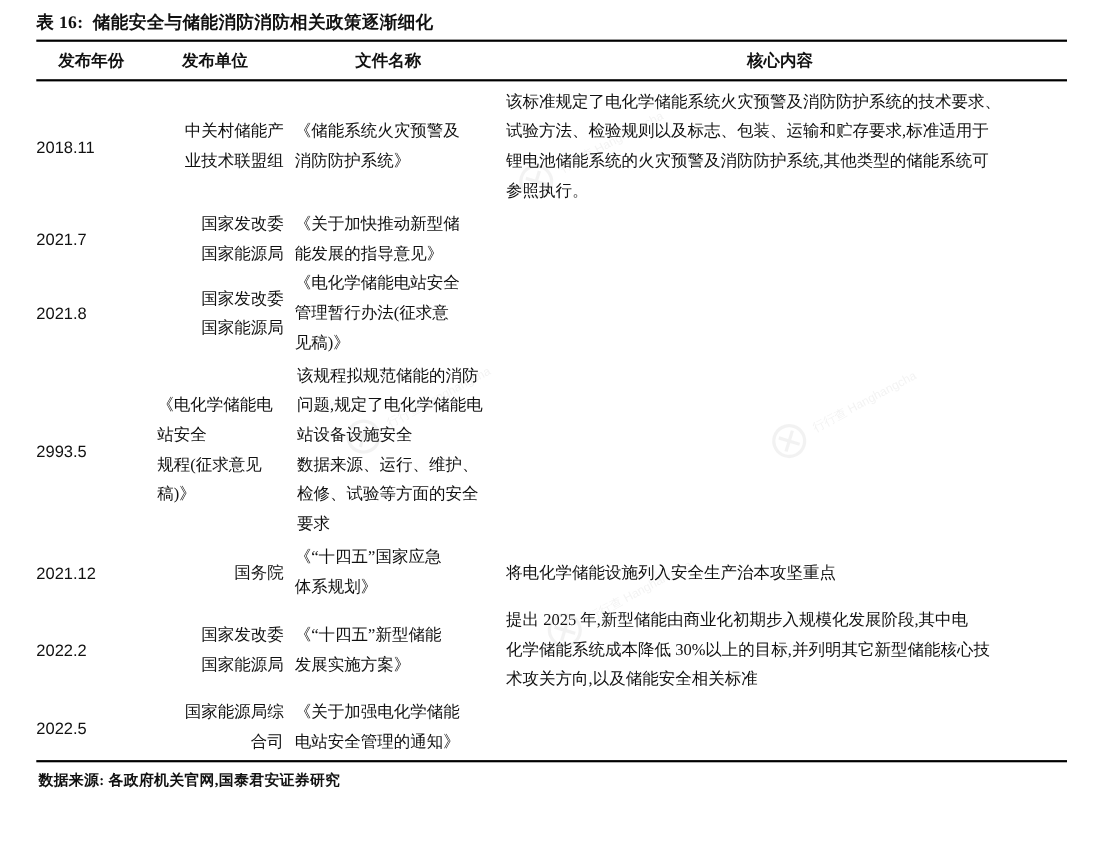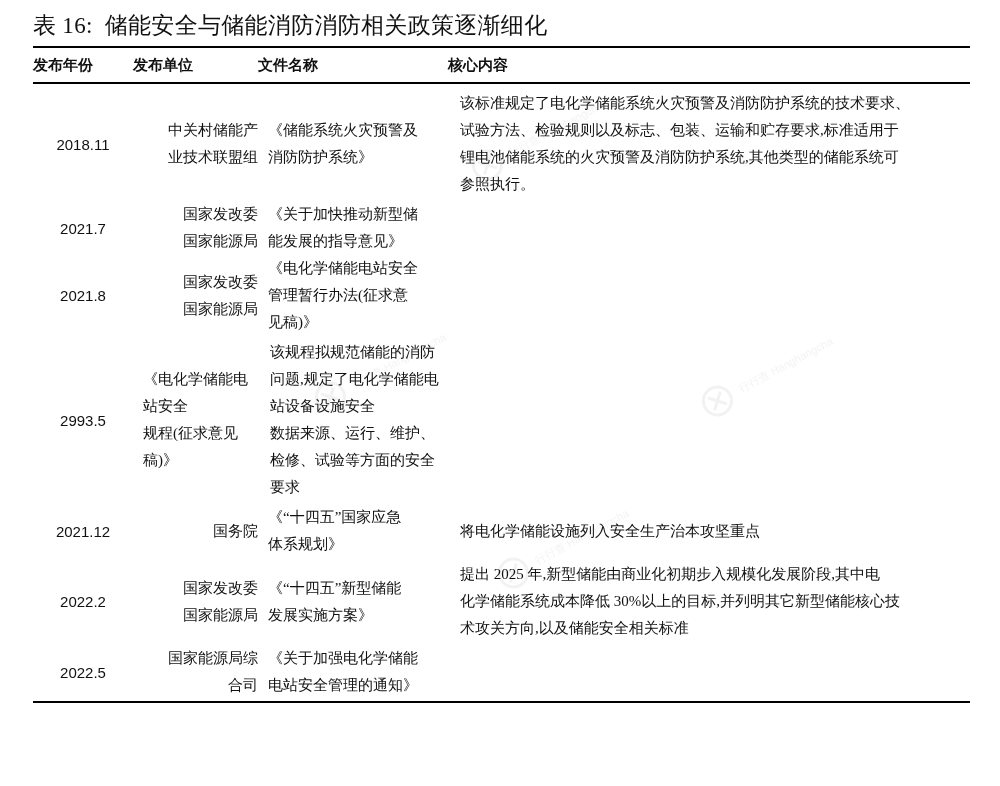--- a/index.html
+++ b/index.html
@@ -4,39 +4,38 @@
 <style>
   html,body{margin:0;padding:0;background:#ffffff;}
   body{
     width:1000px;height:786px;position:relative;overflow:hidden;
     font-family:"Liberation Serif","DejaVu Serif",serif;
     color:#111111;
     -webkit-font-smoothing:antialiased;
   }
   .page{padding:10px 30px 0 33px;position:relative;z-index:2;}
   .title{
-    font-size:23px;font-weight:normal;letter-spacing:.3px;
+    font-size:16px;font-weight:bold;letter-spacing:.3px;
     padding-bottom:5px;white-space:pre;
   }
   .rule-title{border-bottom:2.5px solid #000;}
   .thead{
     display:grid;grid-template-columns:100px 125px 190px 1fr;
     align-items:center;padding:8px 0 7px 0;
     font-weight:bold;font-size:15px;
   }
-  .thead>div{text-align:left;font-family:Liberation Mono, monospace;}
+  .thead>div{text-align:center;font-family:Liberation Mono, monospace;}
   .rule-head{border-bottom:2.5px solid #000;}
   .rows{padding-top:3px;}
   .row{
     display:grid;grid-template-columns:100px 125px 190px 1fr;
     align-items:center;
     font-size:15px;line-height:27px;
   }
   .cell-year{
-    text-align:center;
     font-family:"Liberation Sans","DejaVu Sans",sans-serif;
     font-size:15px;
   }
   .cell-unit{text-align:right;white-space:pre-line;}
   .cell-doc{white-space:pre-line;padding-left:10px;}
   .cell-content{white-space:pre-line;padding-left:12px;padding-top:3px;padding-bottom:3px;}
   .rule-bottom{border-bottom:2.5px solid #000;margin-top:2px;}
   .source{
     font-size:13.5px;font-weight:bold;letter-spacing:.3px;
     padding:8px 0 0 2px;
@@ -155,14 +154,15 @@
   <div class="row">
     <div class="cell-year">2022.5</div>
     <div class="cell-unit">国家能源局综
 合司</div>
     <div class="cell-doc">《关于加强电化学储能
 电站安全管理的通知》</div>
   </div>
 </div>
 
   <div class="rule-bottom"></div>
+  <div class="source">数据来源: 各政府机关官网,国泰君安证券研究</div>
 
 </div>
 
 </body></html>

